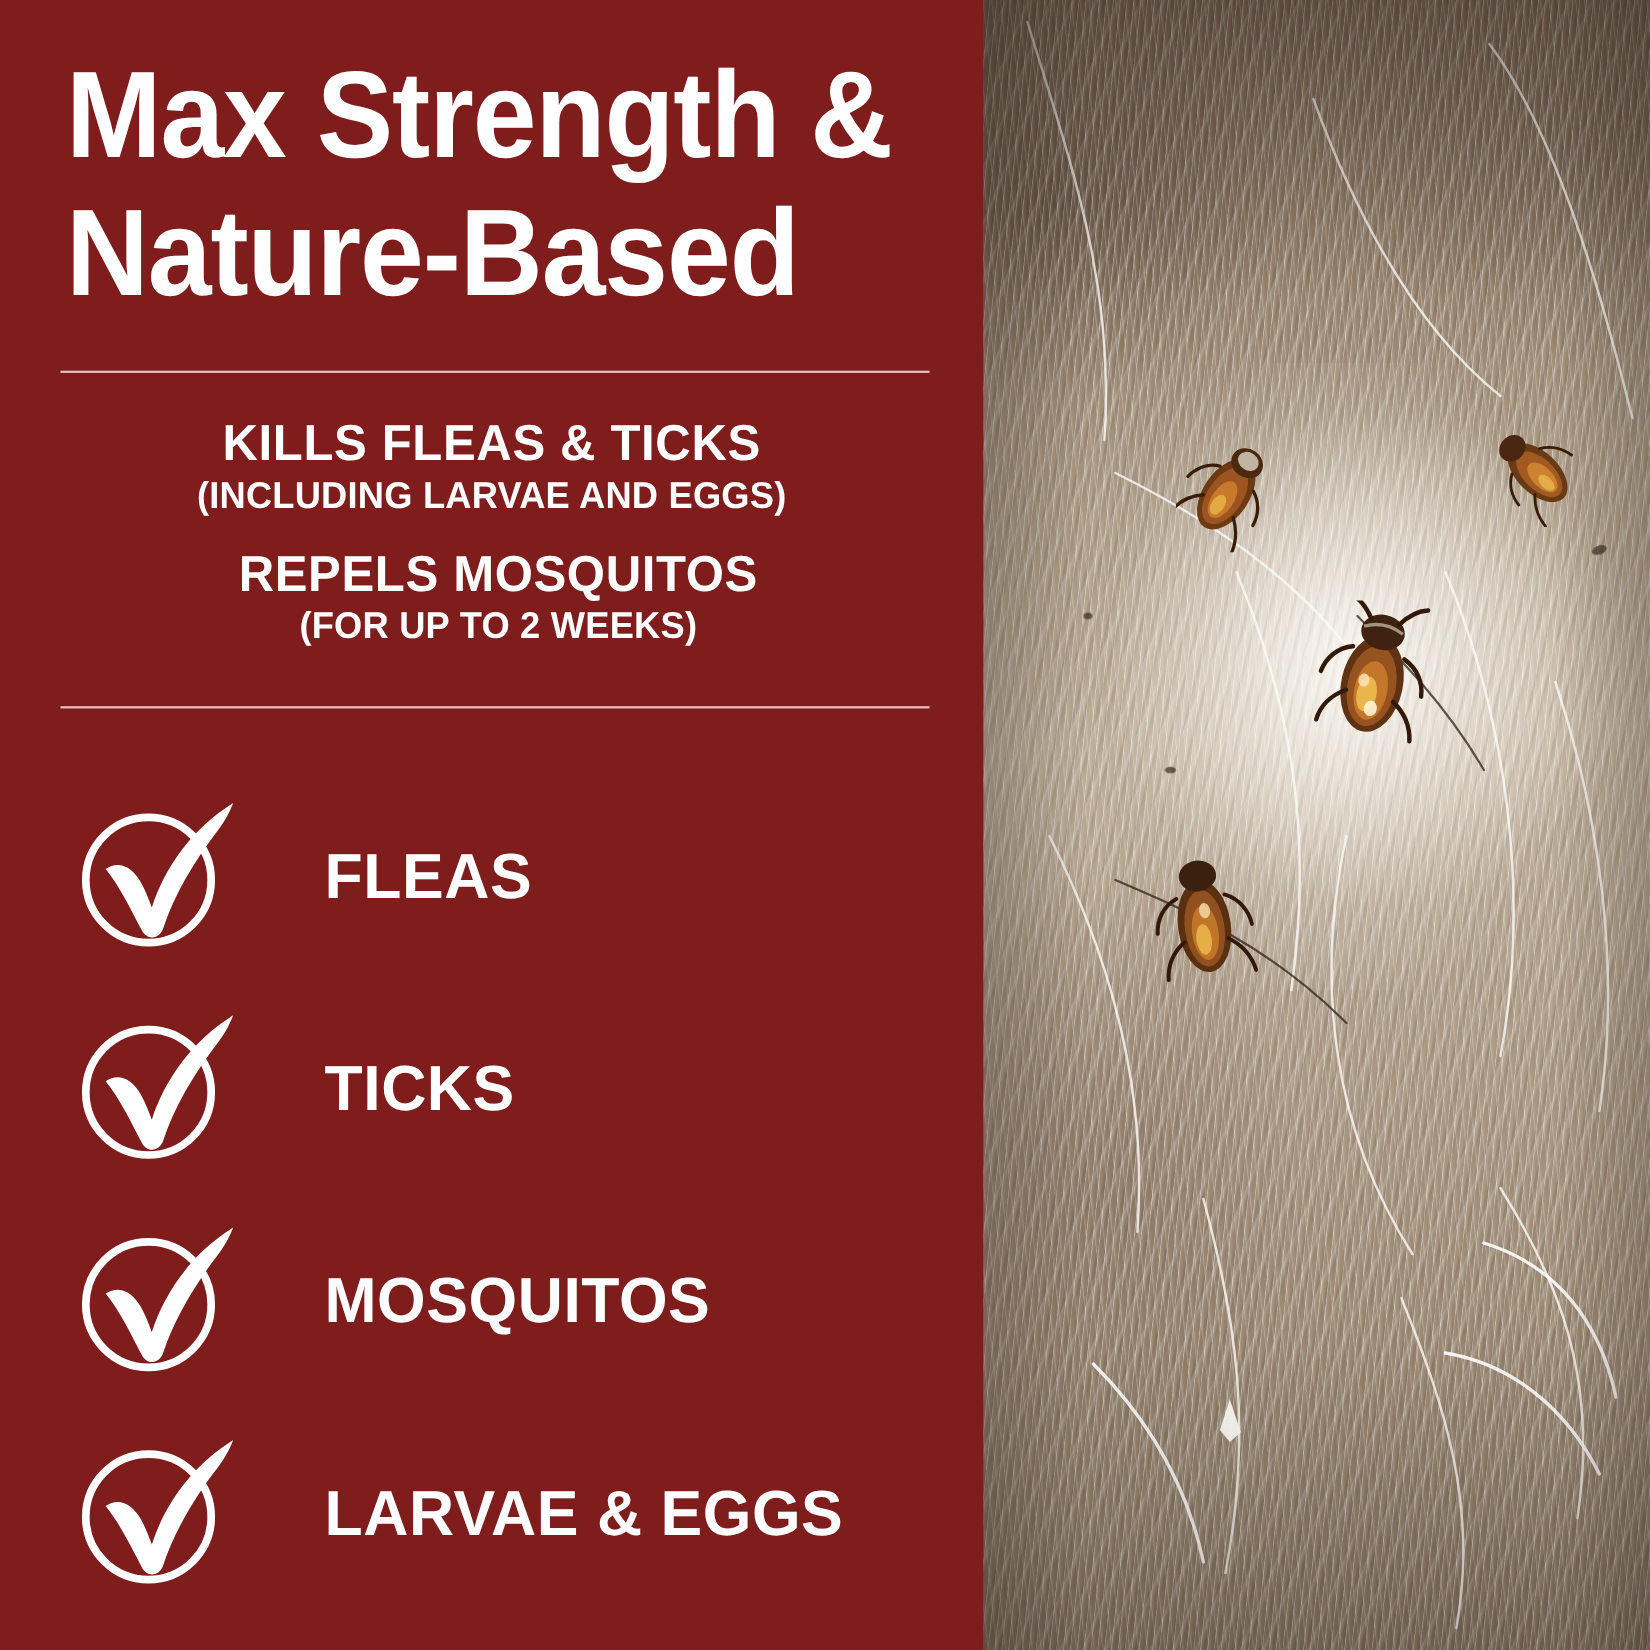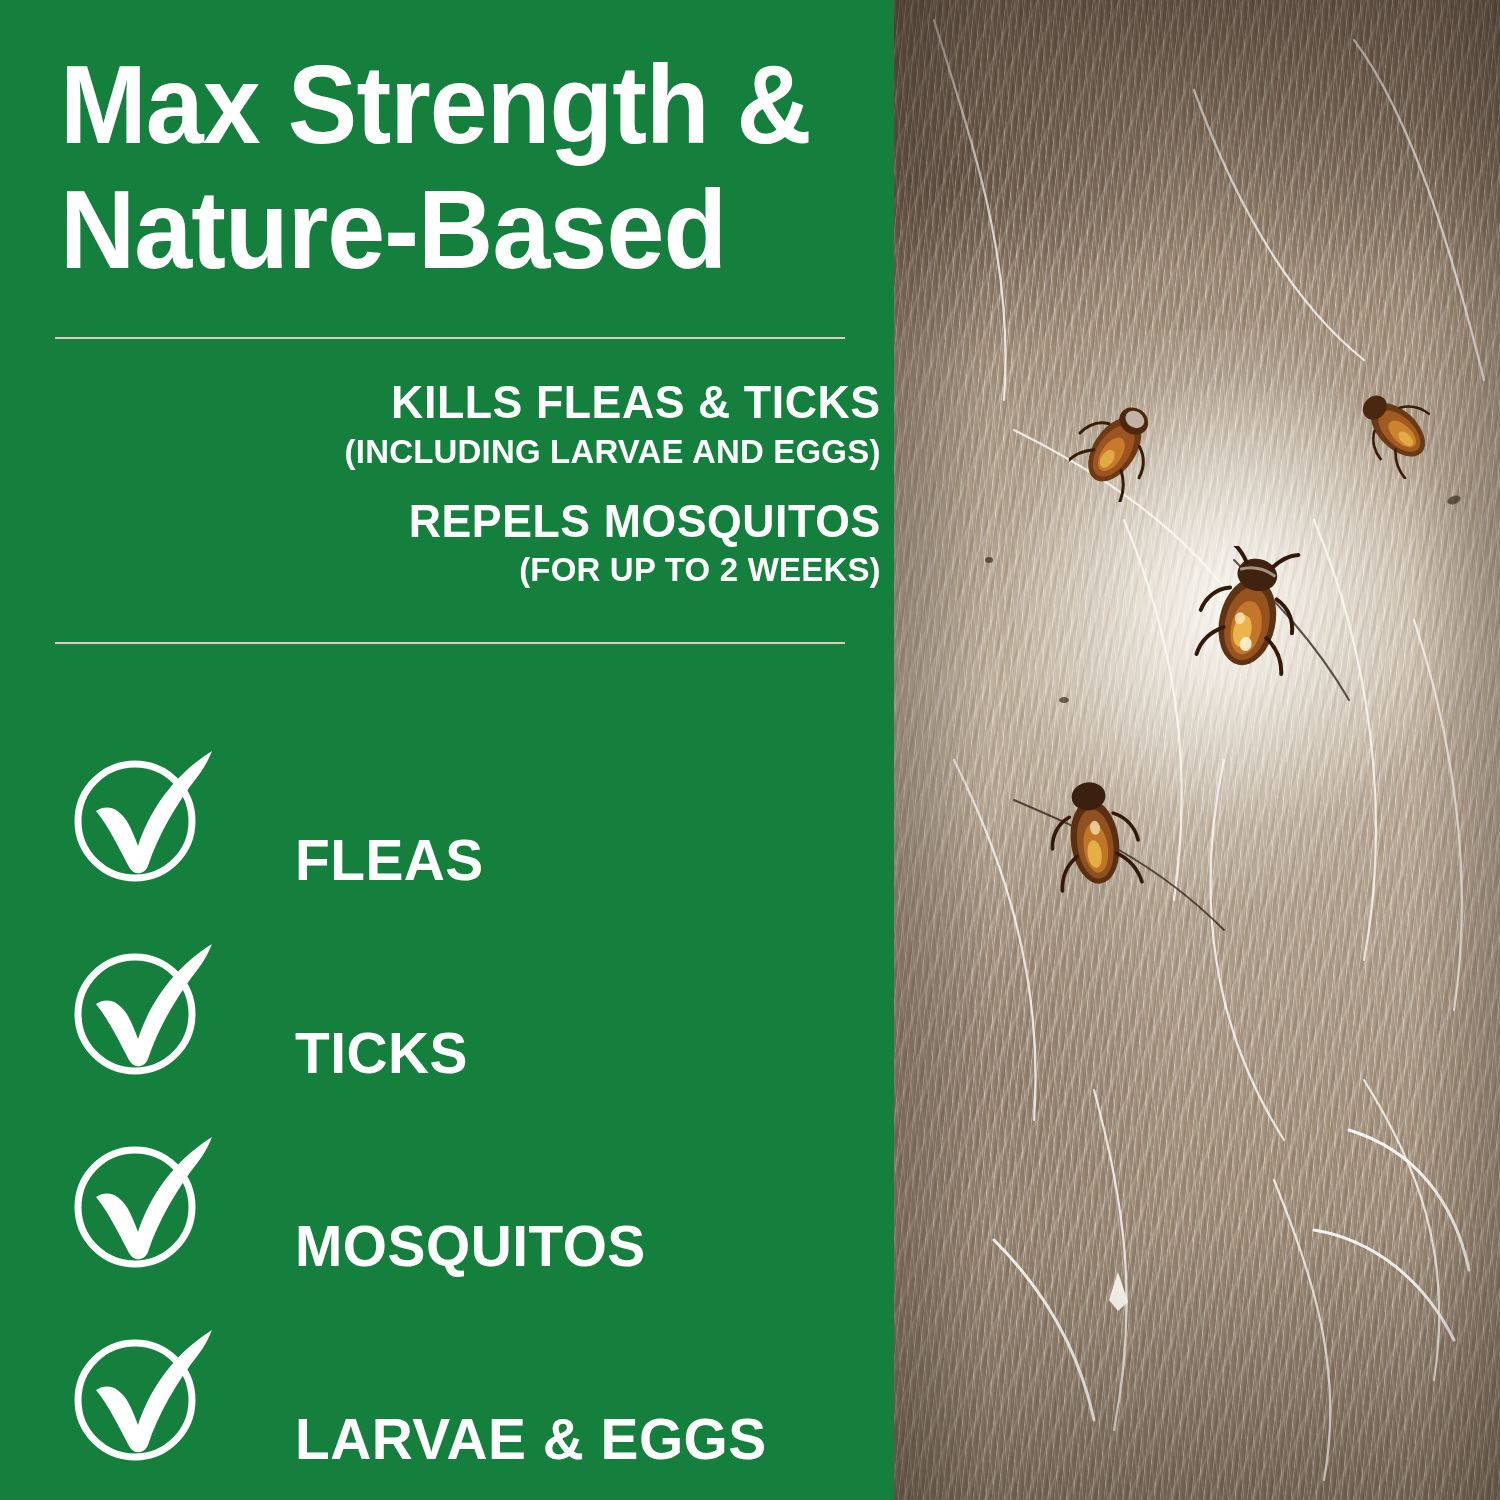--- a/index.html
+++ b/index.html
@@ -17,21 +17,21 @@
     background: #ffffff;
   }
 
   
   .red-panel {
     position: absolute;
     left: 0;
     top: 0;
     width: 974px;
     height: 1500px;
-    background: #15803d;
+    background: #7f1d1d;
   }
 
   .headline {
     position: absolute;
     left: 60px;
     top: 42px;
     width: 820px;
     color: #ffffff;
     font-family: "Liberation Sans", sans-serif;
     font-weight: 700;
@@ -53,21 +53,21 @@
   }
   .divider.top { top: 337px; }
   .divider.bottom { top: 642px; }
 
   
   .claims {
     position: absolute;
     left: 0px;
     top: 378px;
     width: 894px;
-    text-align: right;
+    text-align: center;
     color: #ffffff;
   }
   .claim-group { margin-bottom: 26px; }
   .claim-group:last-child { margin-bottom: 0; margin-left: 12px; }
   .claim-main {
     font-size: 46px;
     font-weight: 700;
     letter-spacing: 0.6px;
     line-height: 1.08;
     transform: scaleX(0.97);
@@ -85,21 +85,21 @@
   .benefits {
     position: absolute;
     left: 0;
     top: 700px;
     width: 894px;
   }
   .benefit-row {
     position: relative;
     height: 193px;
     display: flex;
-    align-items: flex-end;
+    align-items: center;
   }
   .check-wrap {
     position: relative;
     width: 175px;
     height: 150px;
     margin-left: 72px;
     flex: 0 0 auto;
   }
   .check-wrap svg {
     position: absolute;

